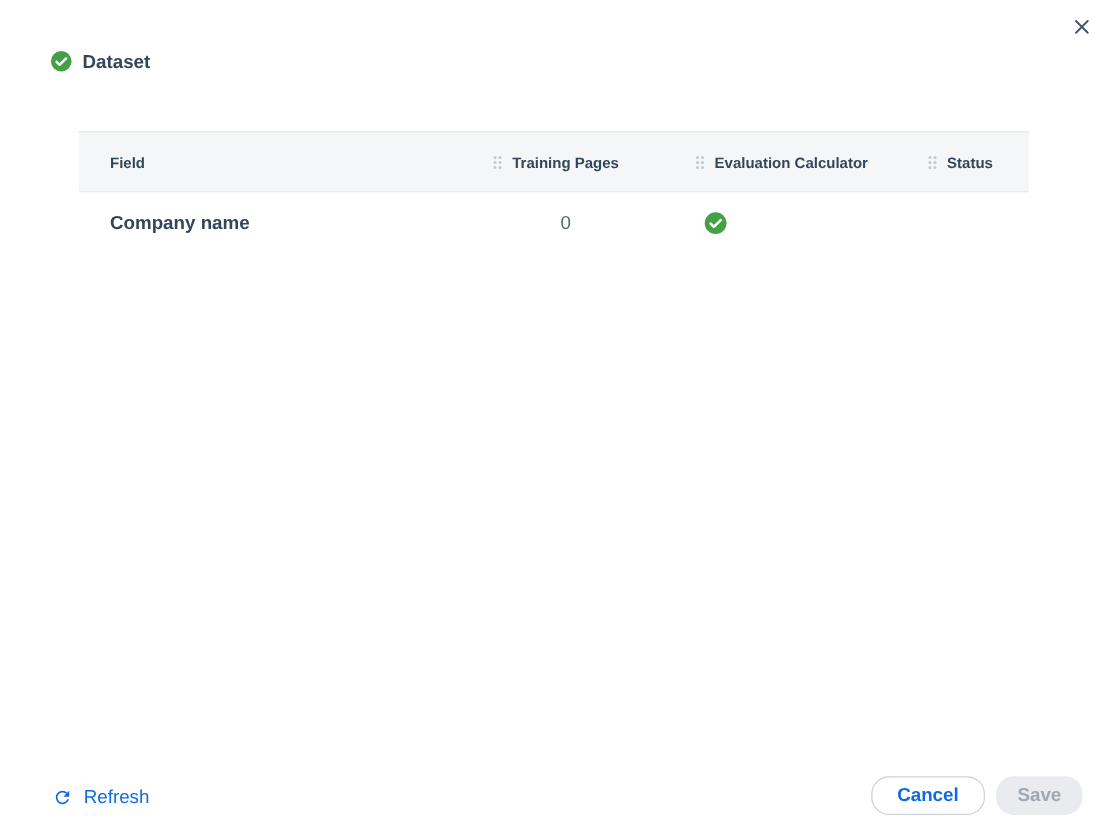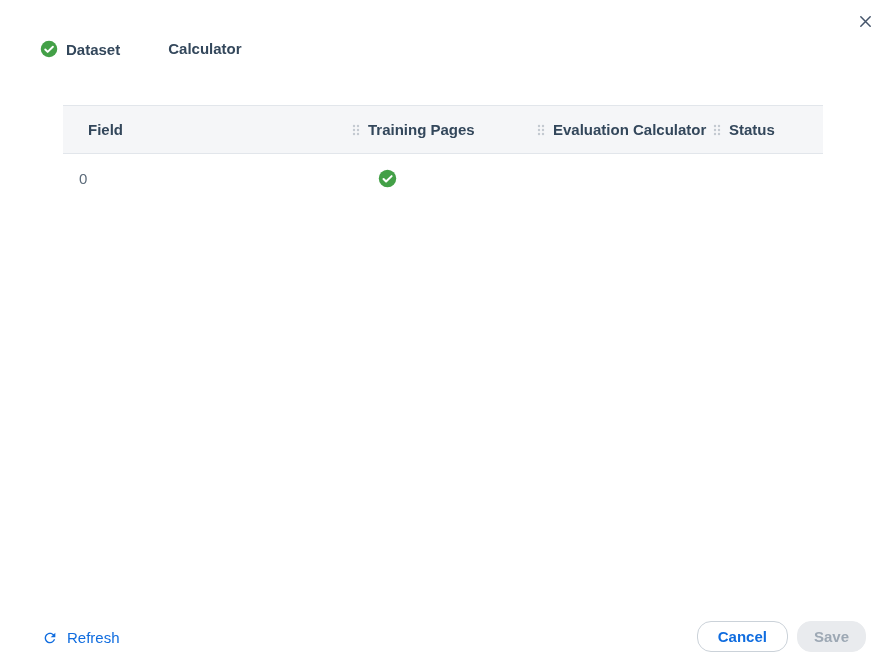--- a/index.html
+++ b/index.html
@@ -52,32 +52,32 @@
     width:760px;
   }
   .t-head{
     display:grid;
     grid-template-columns:289px 185px 176px 1fr;
     align-items:center;
     height:49px;
     background:var(--header-bg);
     border-top:1px solid var(--border);
     border-bottom:1px solid var(--border);
-    font-size:15px;font-weight:700;color:var(--text-dark);
+    font-size:12px;font-weight:700;color:var(--text-dark);
   }
   .t-row{
     display:grid;
     grid-template-columns:289px 185px 176px 1fr;
     align-items:center;
     height:48px;
     background:#ffffff;
     font-size:15px;color:var(--text-muted);
   }
   .cell-first{padding-left:25px;}
-  .cell{display:flex;align-items:center;gap:8px;padding-left:0;}
+  .cell{display:flex;align-items:center;gap:8px;padding-left:0;justify-content:center;}
   .cell .pad{width:8px;flex:none;}
   .drag-handle{display:inline-flex;flex:none;cursor:col-resize;}
   .field-name{font-weight:700;color:var(--text-dark);}
   .status-cell{padding-left:26px;display:flex;align-items:center;}
   
   .refresh-btn{
     position:absolute;left:42px;bottom:22px;
     display:flex;align-items:center;gap:9px;
     background:transparent;border:none;cursor:pointer;
     font-family:inherit;font-size:15px;font-weight:400;color:var(--accent);
@@ -115,23 +115,20 @@
 <div class="tabs">
   <button class="tab">
     <span class="check-icon">
       <svg viewBox="0 0 24 24" width="18" height="18">
           <circle cx="12" cy="12" r="11" fill="#43a047"></circle>
           <path d="M7 12.6l3.2 3.2L17.2 9" stroke="#ffffff" stroke-width="2.6" fill="none" stroke-linecap="round" stroke-linejoin="round"></path>
         </svg>
     </span>
     <span>Dataset</span>
   </button>
-  <button class="tab">
-    <span>Calculator</span>
-  </button>
 </div>
 
 <div class="table">
   <div class="t-head">
     <div class="cell-first">Field</div>
     <div class="cell">
       <span class="drag-handle">
         <svg viewBox="0 0 8 14" width="8" height="14">
             <g fill="#c3c9d0">
               <circle cx="2" cy="3" r="1.2"></circle>
@@ -171,20 +168,21 @@
               <circle cx="2" cy="11" r="1.2"></circle>
               <circle cx="6" cy="11" r="1.2"></circle>
             </g>
           </svg>
       </span>
       <span>Status</span>
     </div>
   </div>
 
   <div class="t-row">
+    <div class="cell-first field-name">Company name</div>
     <div class="cell">
       <span class="pad"></span>
       <span>0</span>
     </div>
     <div class="status-cell">
       <span style="display:inline-flex;">
         <svg viewBox="0 0 24 24" width="19" height="19">
             <circle cx="12" cy="12" r="11" fill="#43a047"></circle>
             <path d="M7 12.6l3.2 3.2L17.2 9" stroke="#ffffff" stroke-width="2.6" fill="none" stroke-linecap="round" stroke-linejoin="round"></path>
           </svg>

